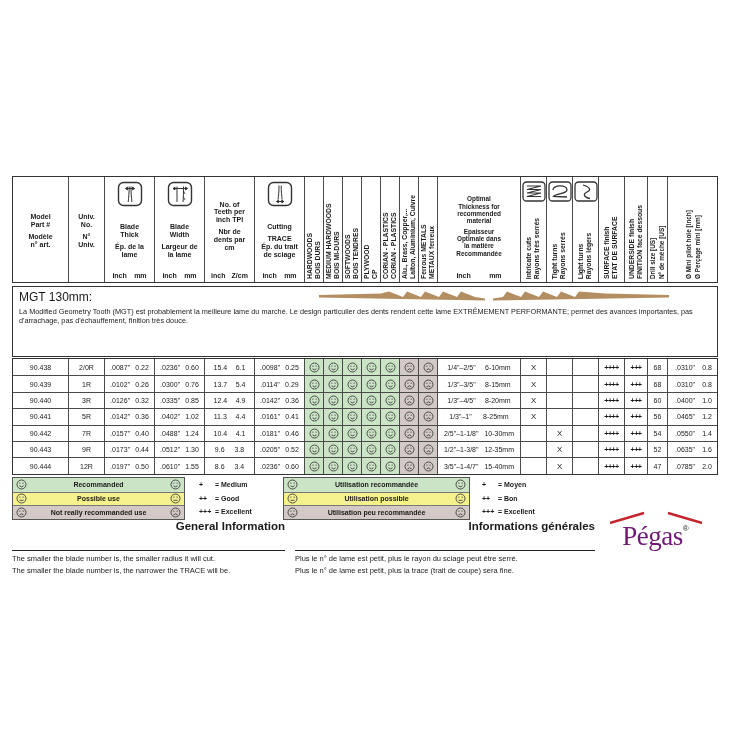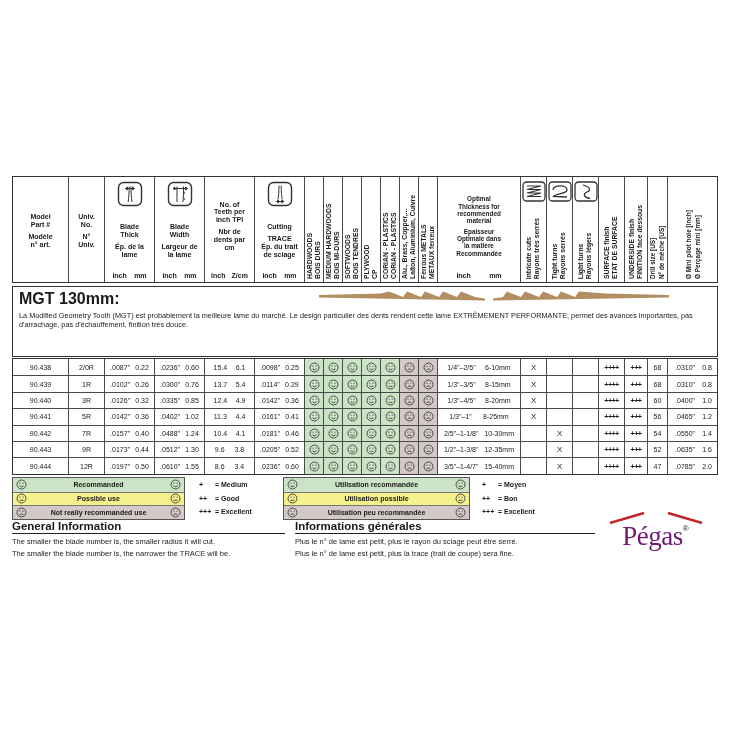--- a/index.html
+++ b/index.html
@@ -25,21 +25,21 @@
   .units{display:flex;justify-content:space-evenly;width:100%;margin-top:auto;padding-bottom:2px;font-weight:700;}
   .hc.small .hl{font-size:6.4px;}
   .iconbox{margin:1px 0 1px;}
   .vwrap{flex:1;width:100%;display:flex;justify-content:center;align-items:stretch;padding-bottom:3px;overflow:hidden;}
   .vtext{writing-mode:vertical-rl;transform:rotate(180deg);height:100%;font-size:6.8px;font-weight:700;line-height:1.25;text-align:left;white-space:nowrap;}
   .vtext.tiny{font-size:6.4px;line-height:1.45;}
 
   
   .mgt{position:absolute;left:0;top:110px;width:706px;height:71px;border:1.4px solid var(--frame);
        padding:3px 6px 2px;background:#fff;}
-  .mgt-title{font-size:16px;font-weight:700;}
+  .mgt-title{font-size:12px;font-weight:400;}
   .mgt p{font-size:7.3px;line-height:1.3;margin-top:3px;color:#222;}
   .blade-art{position:absolute;left:306px;top:2px;}
 
   
   .datat{position:absolute;left:0;top:182px;width:706px;border:1.4px solid var(--frame);background:#fff;}
   .row{height:16.4px;}
   .row:not(:first-child){border-top:1px solid var(--line);}
   .dc{display:flex;align-items:center;justify-content:center;font-size:7px;overflow:hidden;}
   .dc:not(:first-child){border-left:1px solid var(--line);}
   .pair{display:flex;justify-content:space-evenly;width:100%;}
@@ -53,21 +53,21 @@
   .lgrow{display:flex;align-items:center;height:13.5px;padding:0 3px;font-size:7px;font-weight:700;}
   .lgrow:not(:first-child){border-top:1px solid #777;}
   .lgrow .lab{flex:1;text-align:center;}
   .bg-green{background:var(--green);} .bg-yellow{background:var(--yellow);} .bg-gray{background:var(--gray);}
   .scale{position:absolute;top:302px;font-size:7px;font-weight:700;}
   .scale .srow{display:flex;height:13.5px;align-items:center;}
   .scale .sym{width:16px;}
 
   
   .info{position:absolute;top:344px;}
-  .info h3{font-size:11.5px;font-weight:700;border-bottom:1.2px solid #222;padding-bottom:1px;margin-bottom:2px;}
+  .info h3{font-size:11.5px;font-weight:700;border-bottom:1.2px solid #222;padding-bottom:18px;margin-bottom:2px;text-align:right;}
   .info .il{font-size:7.5px;line-height:1.55;color:#222;}
   .logo{position:absolute;left:586px;top:334px;width:115px;text-align:center;}
   .logo-marks{display:block;margin:0 auto -3px;}
   .logo-text{font-family:"Liberation Serif",serif;font-size:27px;letter-spacing:-0.5px;color:#701a75;}
   .logo-reg{font-size:8px;vertical-align:14px;}
 </style>
 </head>
 <body>
 
 <div class="page">

